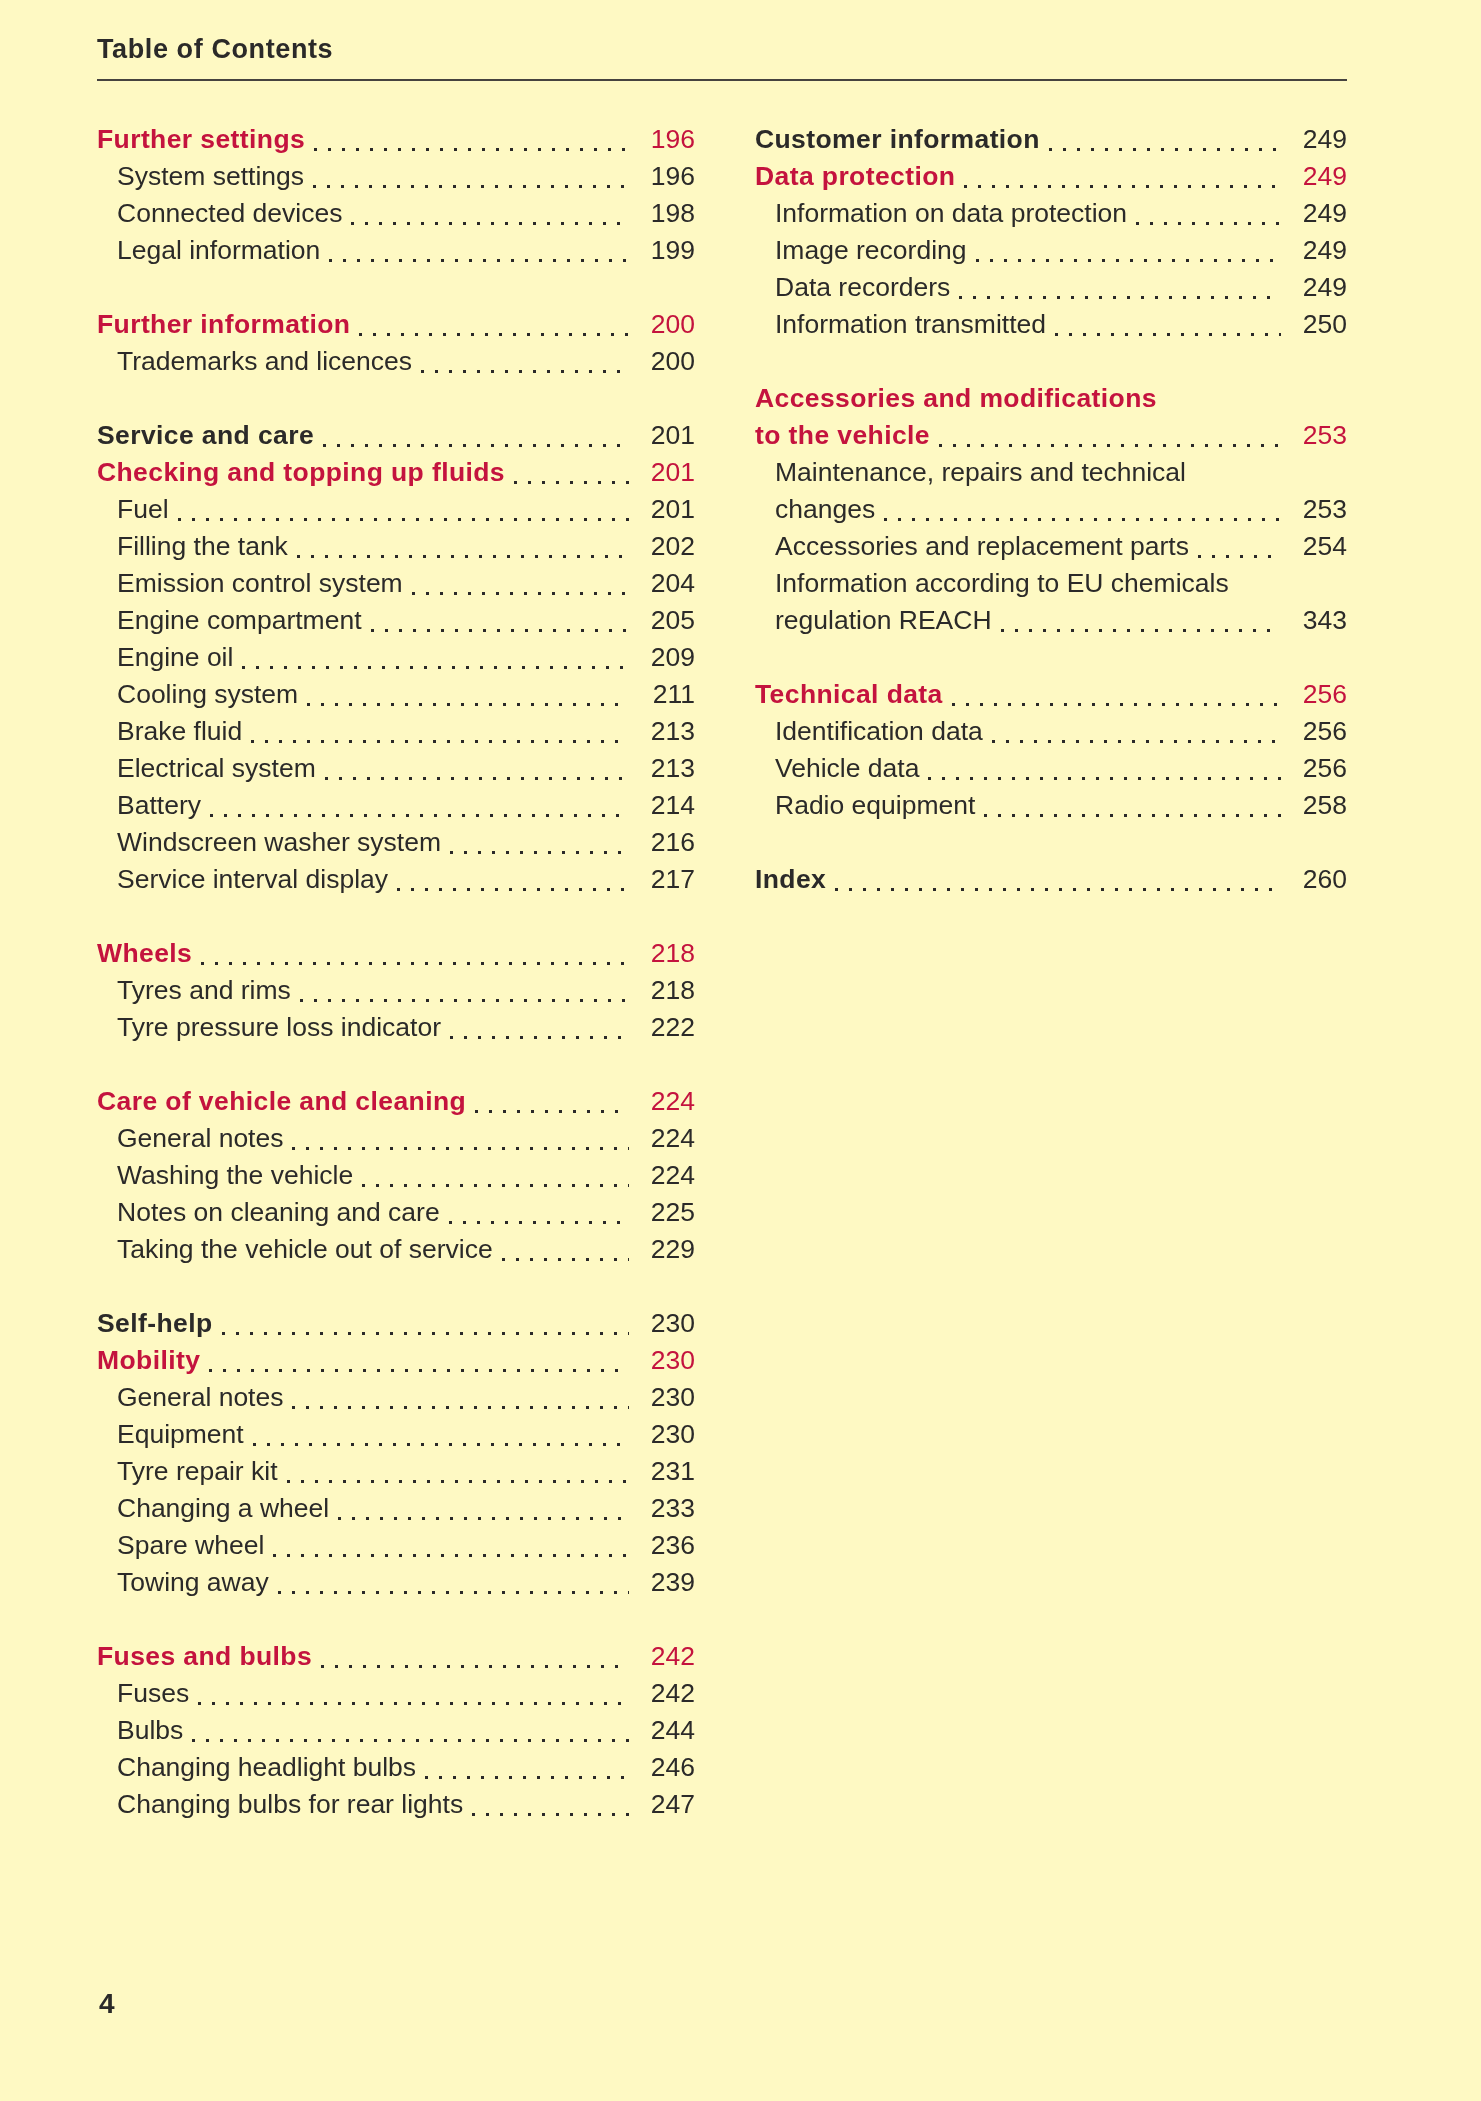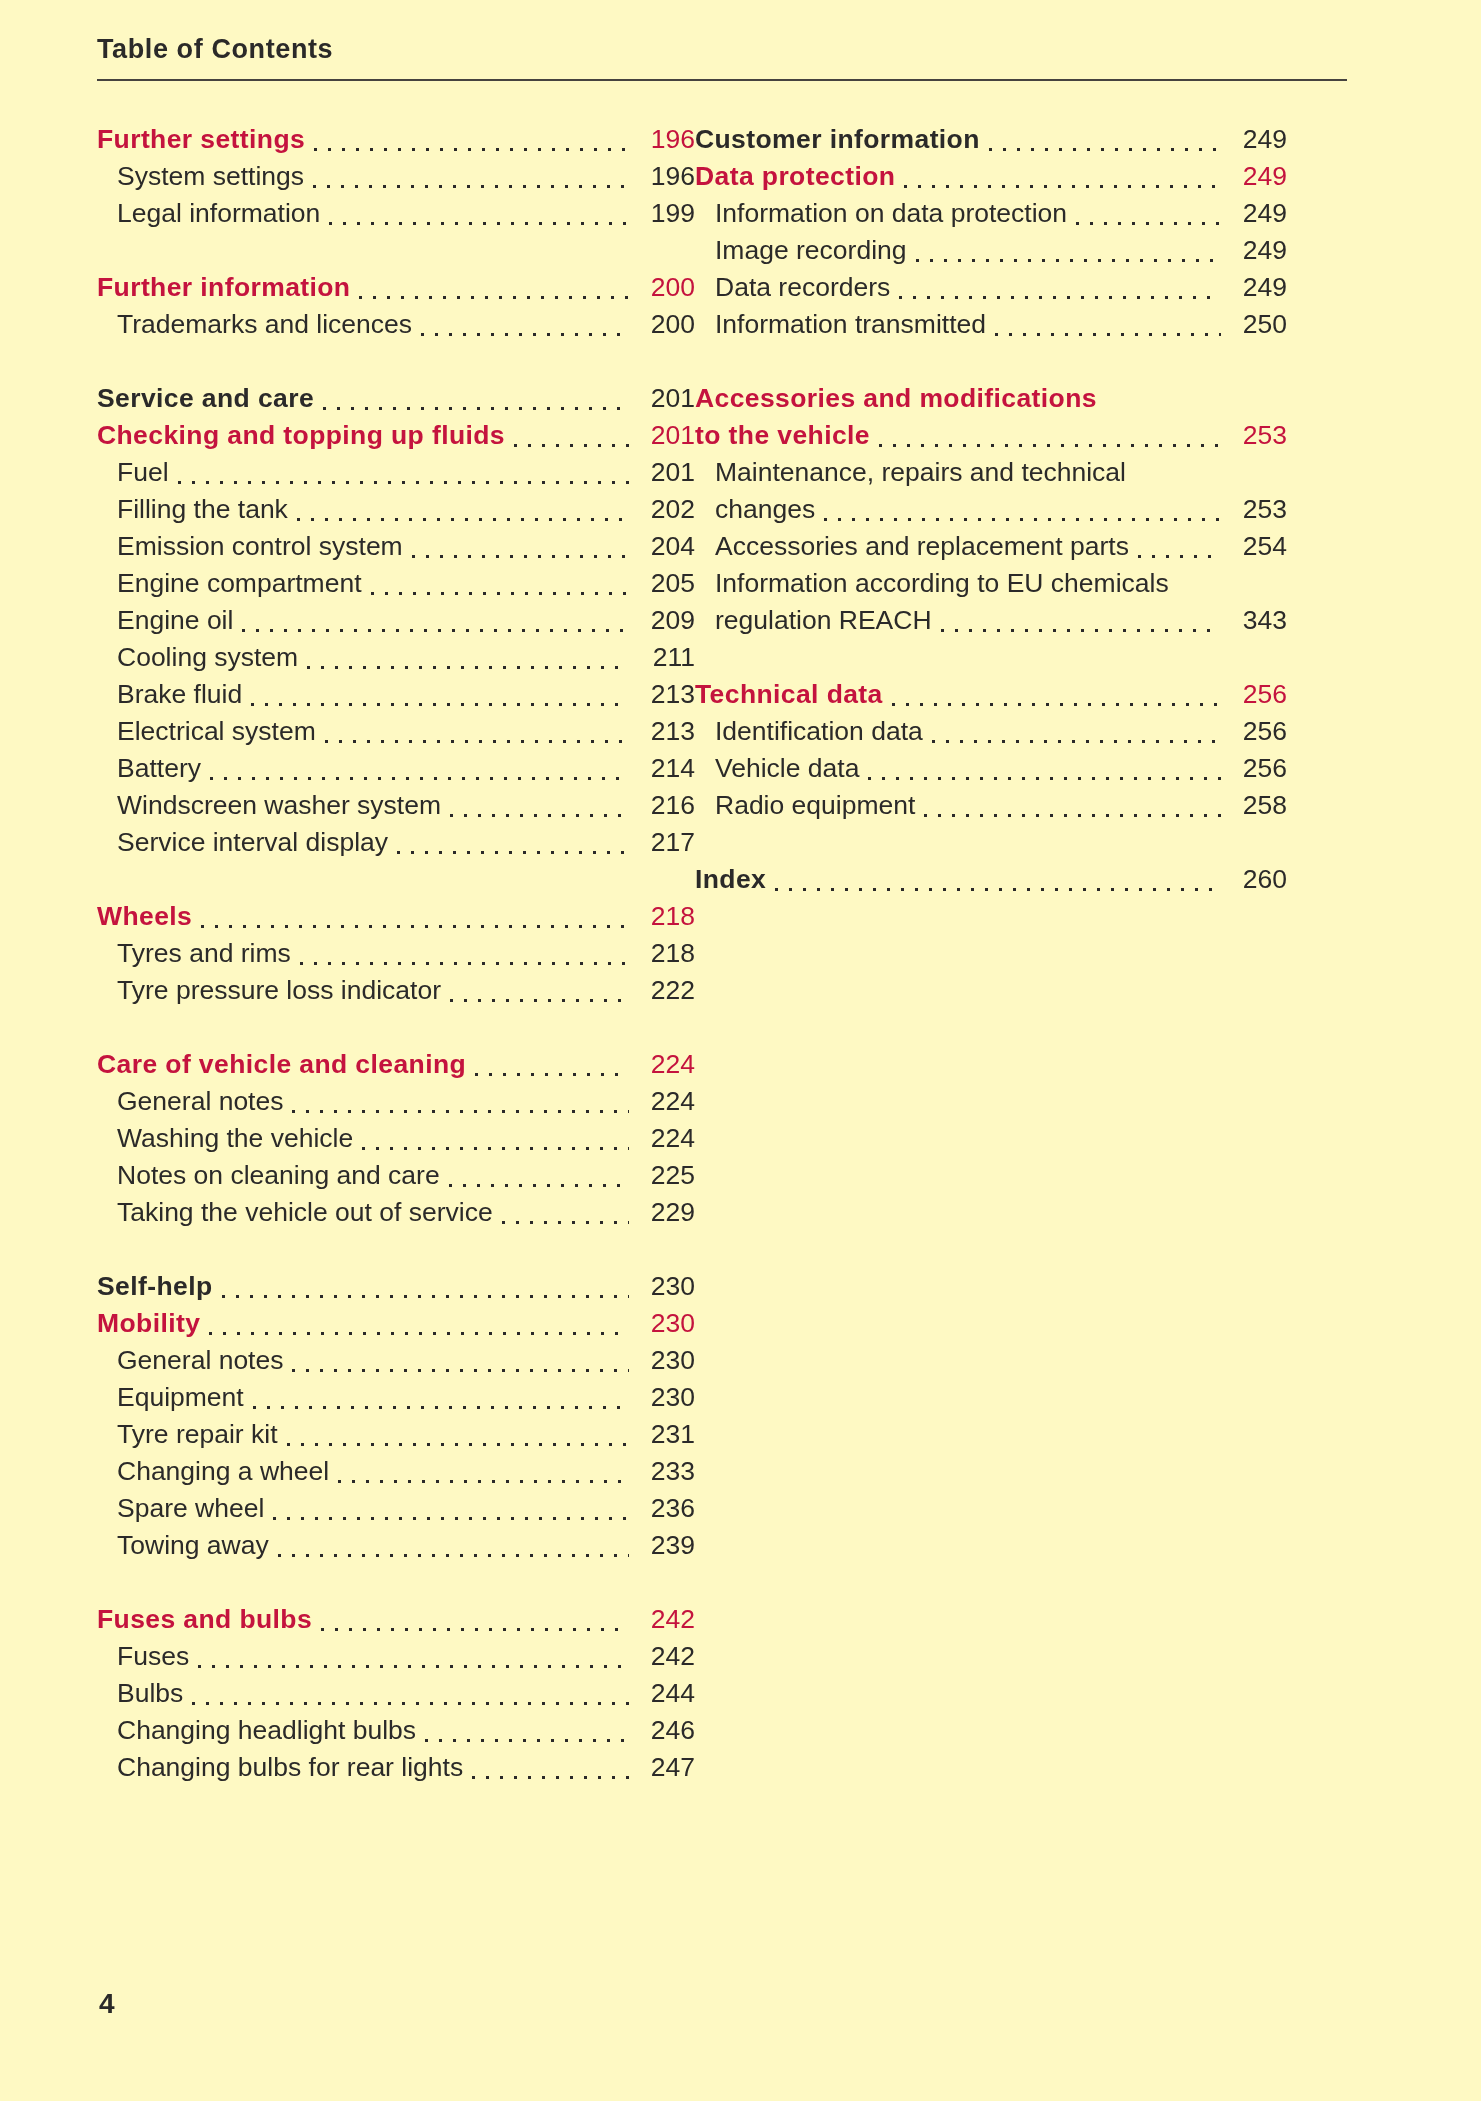--- a/index.html
+++ b/index.html
@@ -13,21 +13,21 @@
     overflow:hidden;
   }
   .header { position:absolute; left:97px; right:134px; top:34px; }
   .title {
     font-size:27px; font-weight:bold; letter-spacing:0.6px;
     color:var(--ink, #2b2a29);
   }
   .rule { margin-top:14px; border-top:2px solid #46433f; height:0; }
   .columns {
     position:absolute; left:97px; top:121px;
-    display:grid; grid-template-columns:598px 592px; 
+    display:grid; grid-template-columns:598px 592px; column-gap:60px;
     align-items:start;
   }
   .group + .group { margin-top:37px; }
   .row { display:flex; font-size:26.5px; line-height:37px; }
   .row .t { white-space:nowrap; }
   .row .leader {
     flex:1 1 auto; height:3px; align-self:flex-end;
     margin:0 16px 7px 9px;
     background-image:repeating-linear-gradient(to right,
       #2b2a29 0px, #2b2a29 3px, transparent 3px, transparent 14px);
@@ -58,20 +58,25 @@
             <span class="t">Further settings</span>
             <span class="leader"></span>
             <span class="pg">196</span>
           </div>
           <div class="row sub">
             <span class="t">System settings</span>
             <span class="leader"></span>
             <span class="pg">196</span>
           </div>
           <div class="row sub">
+            <span class="t">Connected devices</span>
+            <span class="leader"></span>
+            <span class="pg">198</span>
+          </div>
+          <div class="row sub">
             <span class="t">Legal information</span>
             <span class="leader"></span>
             <span class="pg">199</span>
           </div>
         </div>
         <div class="group">
           <div class="row chapter-red">
             <span class="t">Further information</span>
             <span class="leader"></span>
             <span class="pg">200</span>

